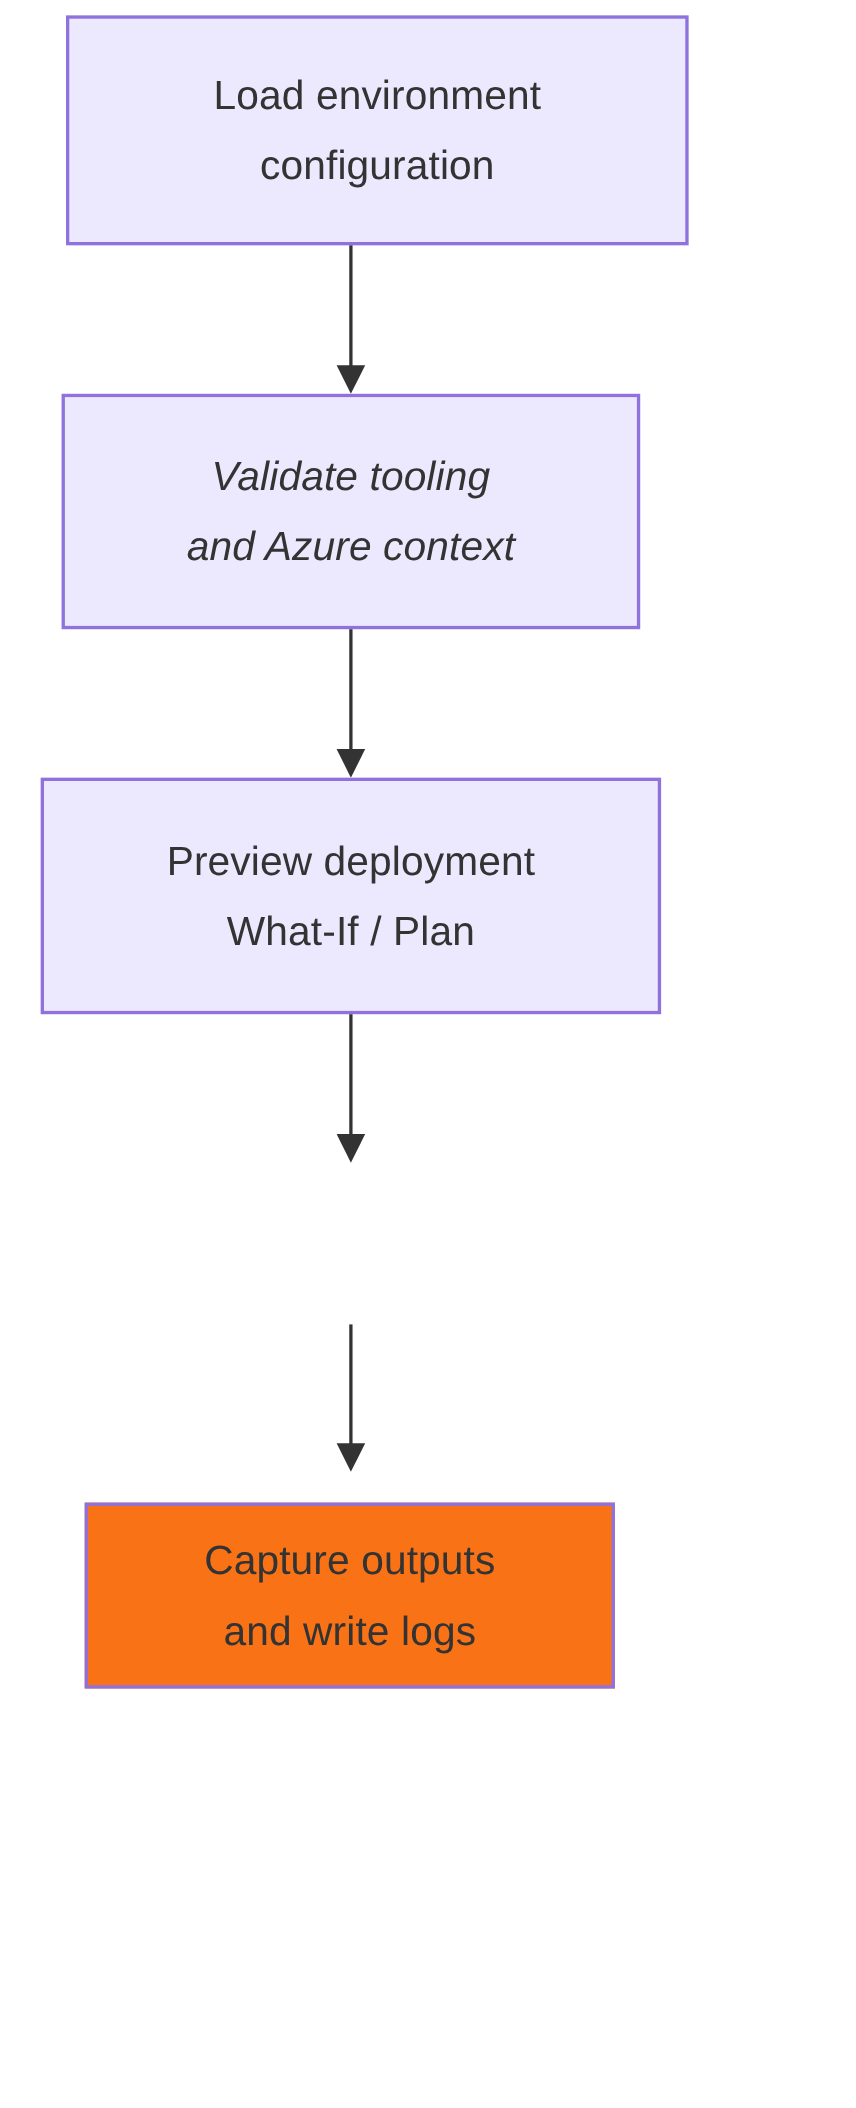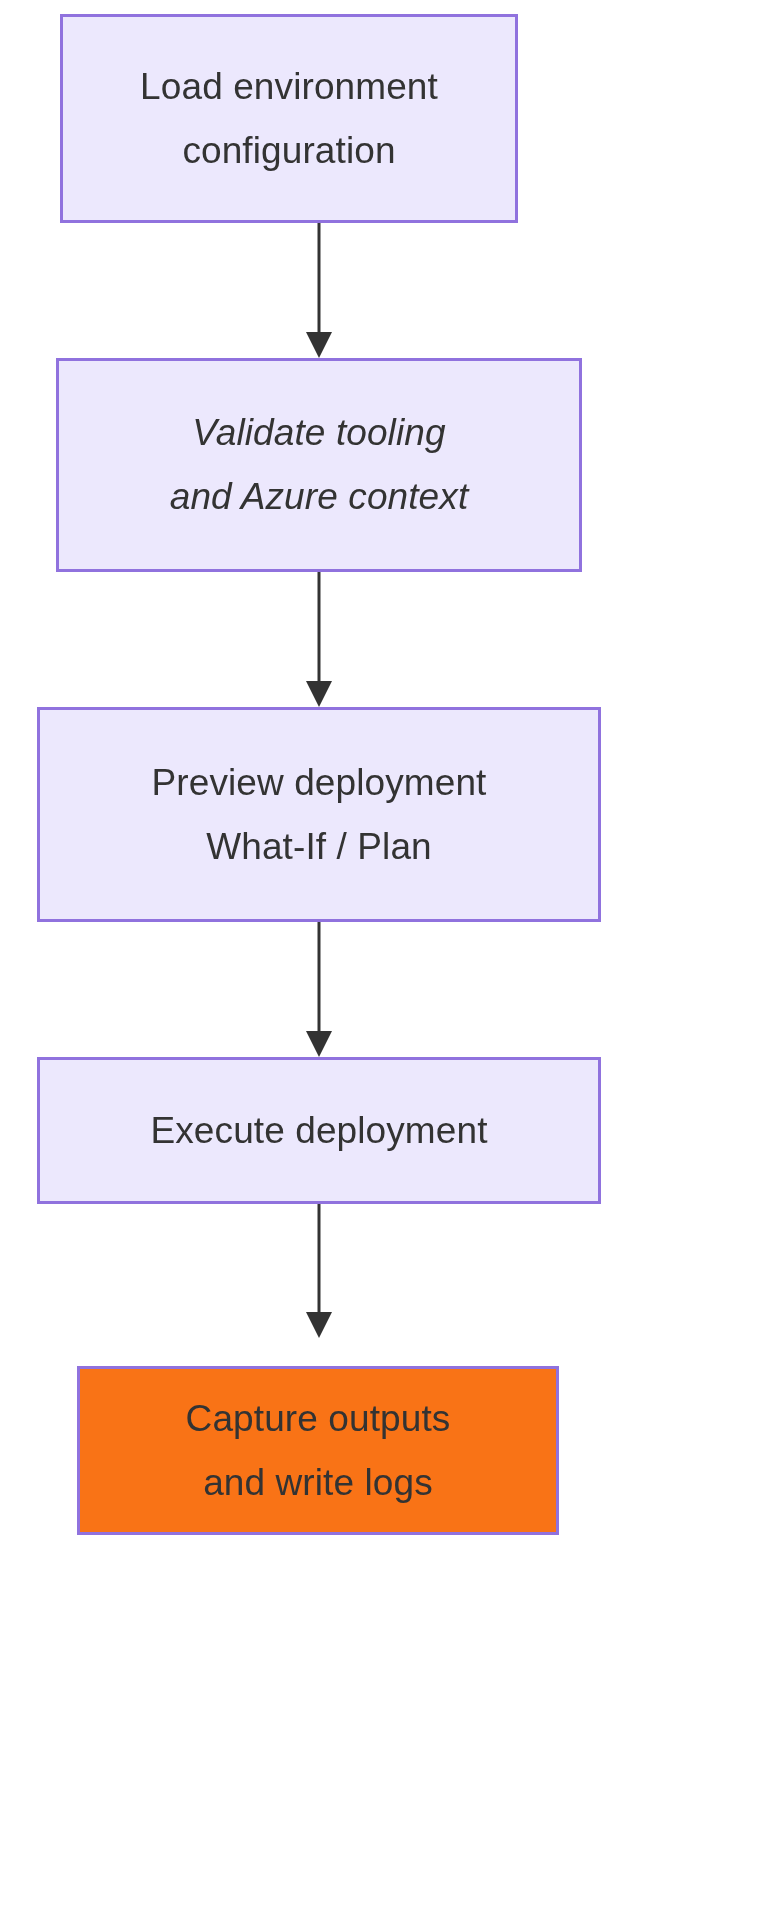--- a/index.html
+++ b/index.html
@@ -49,21 +49,21 @@
   .edge-arrowhead {
     fill: #333333;
     stroke: none;
   }
 </style>
 </head>
 <body>
 
 <div id="flow-root" style="background: rgb(255, 255, 255);">
 
-  <div class="flow-node" id="node-0" style="left: 60px; top: 14px; width: 458px; height: 209px; background: rgb(236, 232, 253); border-color: rgb(144, 114, 222);">
+  <div class="flow-node" id="node-0" style="left: 60px; top: 14px; width: 566px; height: 209px; background: rgb(236, 232, 253); border-color: rgb(144, 114, 222);">
     <span class="node-label" style="color: rgb(51, 51, 51);">Load environment
 configuration</span>
   </div>
 
   <svg class="flow-edge" id="edge-0" xmlns="http://www.w3.org/2000/svg" width="60" height="135" viewBox="0 0 60 135" style="left: 289px; top: 223px;">
     <path class="edge-line" d="M 30 0 L 30 111" stroke="#333333"></path>
     <polygon class="edge-arrowhead" points="17,109 43,109 30,135" fill="#333333"></polygon>
   </svg>
 
   <div class="flow-node" id="node-1" style="left: 56px; top: 358px; width: 526px; height: 214px; background: rgb(236, 232, 253); border-color: rgb(144, 114, 222);">
@@ -79,23 +79,20 @@
   <div class="flow-node" id="node-2" style="left: 37px; top: 707px; width: 564px; height: 215px; background: rgb(236, 232, 253); border-color: rgb(144, 114, 222);">
     <span class="node-label" style="color: rgb(51, 51, 51);">Preview deployment
 What-If / Plan</span>
   </div>
 
   <svg class="flow-edge" id="edge-2" xmlns="http://www.w3.org/2000/svg" width="60" height="135" viewBox="0 0 60 135" style="left: 289px; top: 922px;">
     <path class="edge-line" d="M 30 0 L 30 111" stroke="#333333"></path>
     <polygon class="edge-arrowhead" points="17,109 43,109 30,135" fill="#333333"></polygon>
   </svg>
 
-  <div class="flow-node" id="node-3" style="left: 37px; top: 1057px; width: 564px; height: 147px; background: rgb(236, 232, 253); border-color: rgb(144, 114, 222);">
-    <span class="node-label" style="color: rgb(51, 51, 51);">Execute deployment</span>
-  </div>
 
   <svg class="flow-edge" id="edge-3" xmlns="http://www.w3.org/2000/svg" width="60" height="134" viewBox="0 0 60 134" style="left: 289px; top: 1204px;">
     <path class="edge-line" d="M 30 0 L 30 110" stroke="#333333"></path>
     <polygon class="edge-arrowhead" points="17,108 43,108 30,134" fill="#333333"></polygon>
   </svg>
 
   <div class="flow-node" id="node-4" style="left: 77px; top: 1338px; width: 482px; height: 169px; background: #f97316; border-color: rgb(144, 114, 222); margin-top: 28px;">
     <span class="node-label" style="color: rgb(51, 51, 51);">Capture outputs
 and write logs</span>
   </div>

